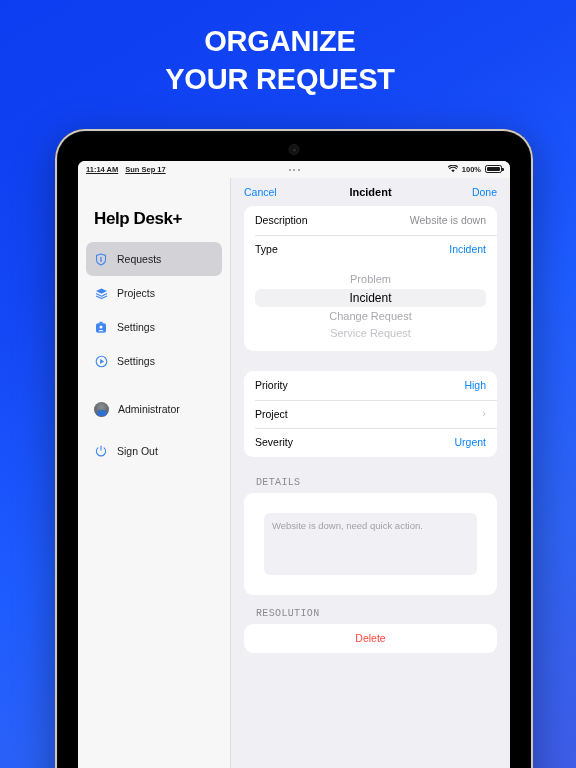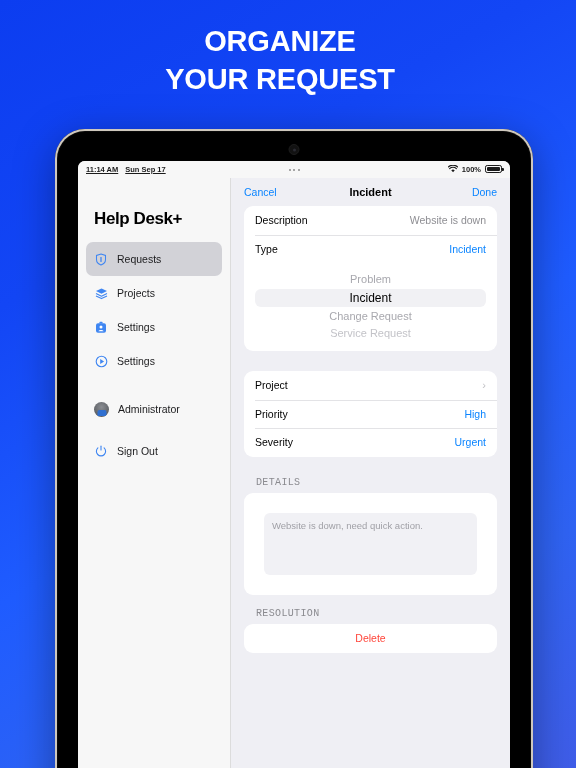--- a/index.html
+++ b/index.html
@@ -457,26 +457,26 @@
                 <div class="picker">
                   <div class="picker-item near">Problem</div>
                   <div class="picker-item selected">Incident</div>
                   <div class="picker-item near">Change Request</div>
                   <div class="picker-item">Service Request</div>
                 </div>
               </div>
 
               <div class="card">
                 <div class="row">
+                  <span>Priority</span>
+                  <span class="val blue">High</span>
+                </div>
+                <div class="row">
                   <span>Project</span>
                   <span class="chev">›</span>
-                </div>
-                <div class="row">
-                  <span>Priority</span>
-                  <span class="val blue">High</span>
                 </div>
                 <div class="row">
                   <span>Severity</span>
                   <span class="val blue">Urgent</span>
                 </div>
               </div>
 
               <div class="section-label">DETAILS</div>
               <div class="textarea-card">
                 <div class="textarea filled">Website is down, need quick action.</div>

